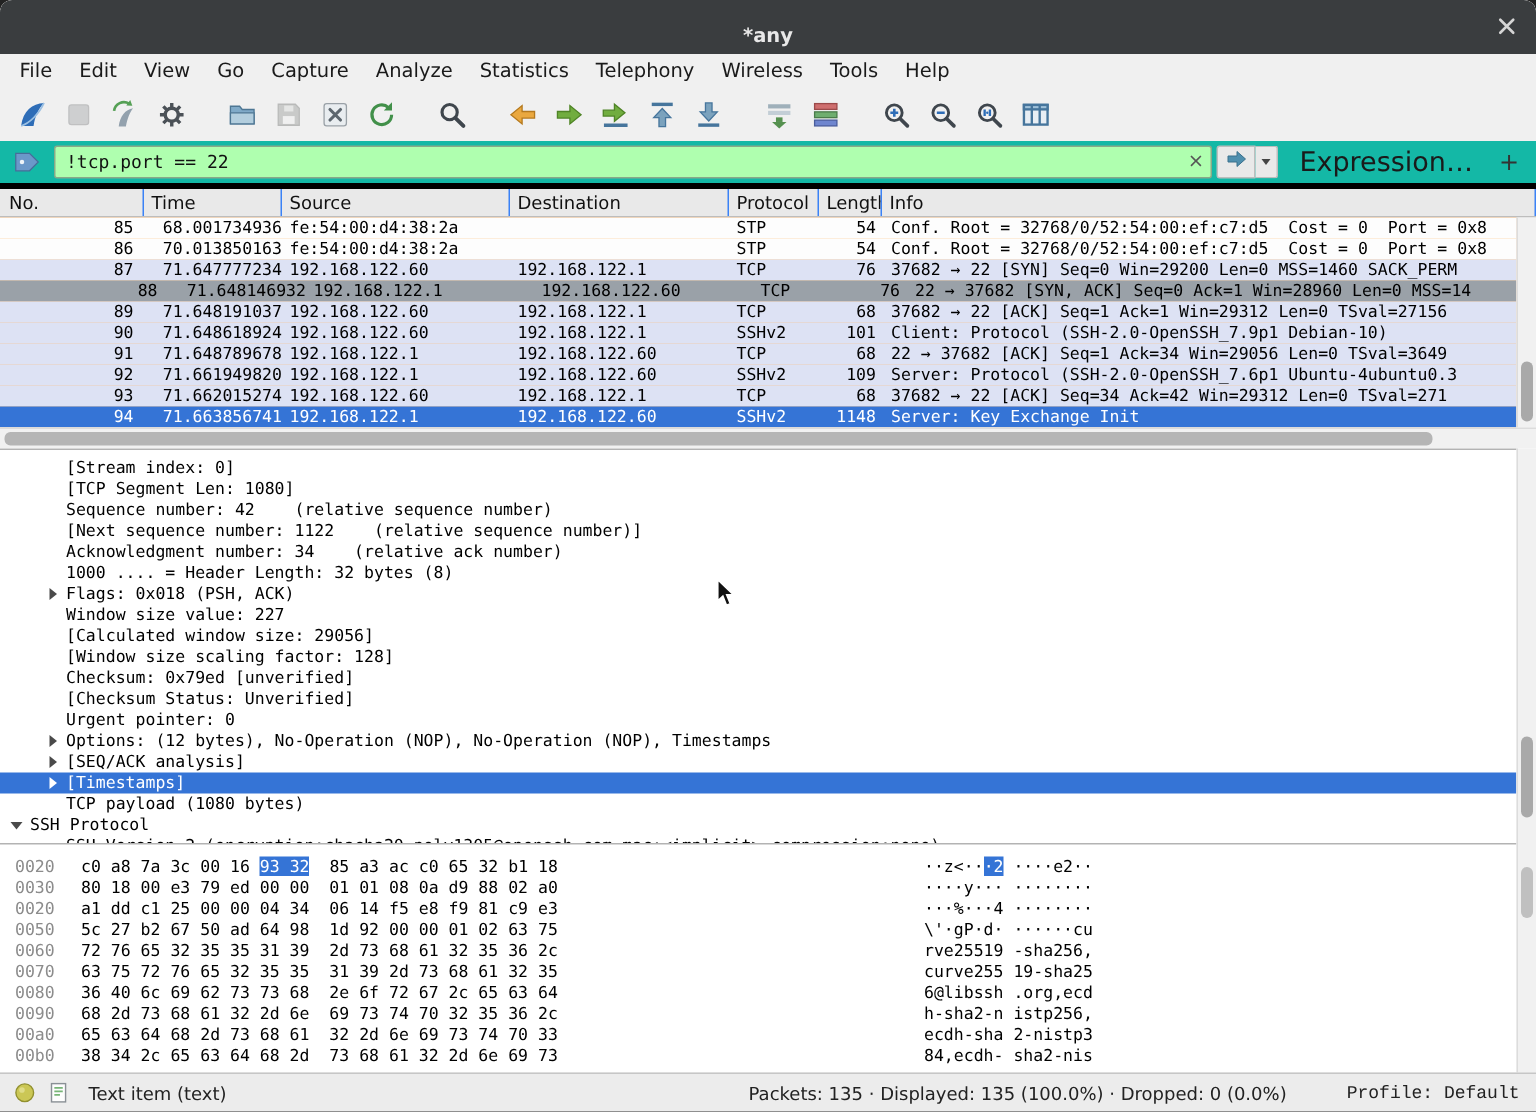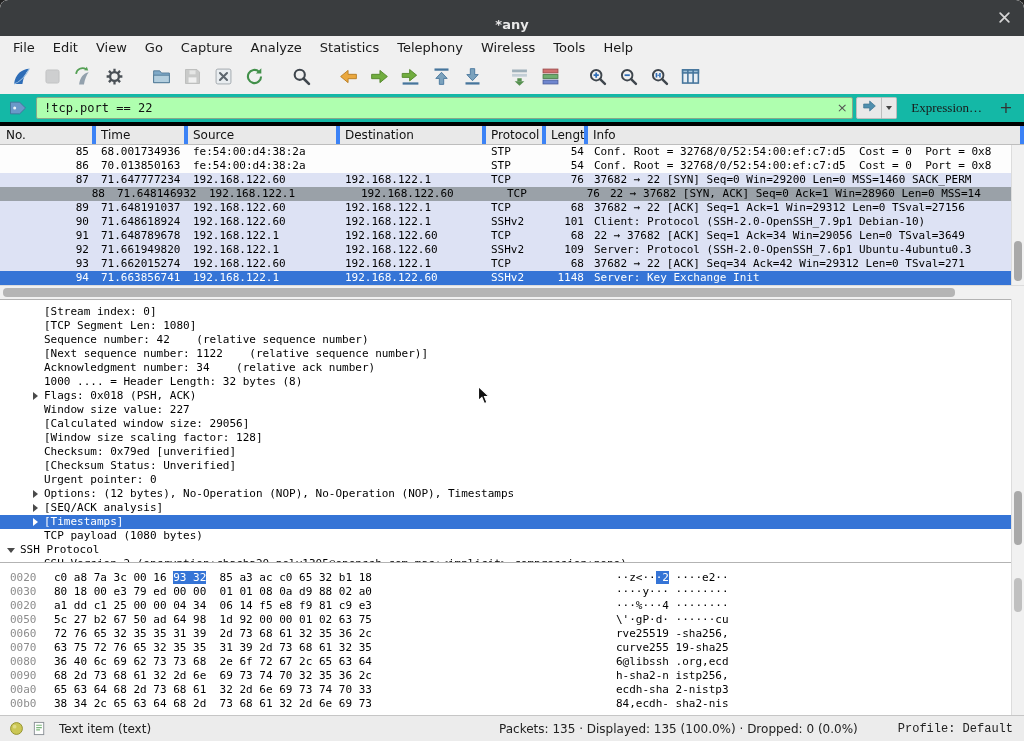--- a/index.html
+++ b/index.html
@@ -32,43 +32,43 @@
                border-radius:2px;display:flex;align-items:center;}
   .finput{flex:1;background:transparent;border:none;outline:none;
           font:12px "DejaVu Sans Mono","Liberation Mono",monospace;color:#111;padding:0 0 0 7px;}
   .fclear{width:20px;text-align:center;color:#555;font-size:13px;line-height:20px;}
   .fapply{width:26px;height:22px;margin-left:3px;display:flex;align-items:center;justify-content:center;
           background:#e9e9e9;border:1px solid #bdbdbd;border-radius:2px 0 0 2px;}
   .fapply svg{width:16px;height:16px;}
   .fcaret{width:15px;height:22px;background:#e9e9e9;border:1px solid #bdbdbd;border-left:none;
           border-radius:0 2px 2px 0;display:flex;align-items:center;justify-content:center;}
   .fcaret::before{content:"";border-top:4px solid #444;border-left:3.5px solid transparent;border-right:3.5px solid transparent;}
-  .fexpr{margin:0 12px 0 14px;font-size:13px;color:#1a1a1a;white-space:nowrap;font-family:Liberation Serif, serif;}
+  .fexpr{margin:0 12px 0 14px;font-size:18px;color:#1a1a1a;white-space:nowrap;}
   .fadd{width:20px;height:22px;font-size:16px;color:#333;text-align:center;line-height:21px;margin-left:2px;}
   
   .plheader{position:absolute;top:126px;left:0;right:0;height:19px;background:#e9e9e9;
             border-bottom:1px solid #bdbdbd;display:flex;font-size:12px;color:#111;}
-  .hc{display:inline-block;height:18px;line-height:18px;padding-left:5px;border-right:4px solid #3b82f6;
+  .hc{display:inline-block;height:18px;line-height:18px;padding-left:5px;border-right:1px solid #3b82f6;
       overflow:hidden;white-space:nowrap;}
   .hc.no{width:96px;padding-left:6px;}
   .hc.time{width:92px;}
   .hc.src{width:152px;}
   .hc.dst{width:146px;}
   .hc.proto{width:60px;}
   .hc.len{width:42px;}
   .hc.info{flex:1;}
   .plrows{position:absolute;top:145px;left:0;right:13px;height:140px;overflow:hidden;background:#fdba74;}
   .prow{display:flex;height:14px;font:11px/14px "DejaVu Sans Mono","Liberation Mono",monospace;color:#000;}
   .prow.stp{background:#fdfdfd;}
   .prow.tcp{background:var(--tcprow,#dde2f4);}
   .prow.gray{background:var(--grayrow,#9aa1a8);padding-left:16px;}
   .prow.selected{background:var(--sel,#3574d6);color:#fff;}
   .pc{display:inline-block;overflow:hidden;white-space:pre;height:14px;}
   .pc.no{width:96px;text-align:right;padding-right:7px;}
-  .pc.time{width:92px;padding-left:5px;}
+  .pc.time{width:92px;padding-left:5px;text-align:right;}
   .pc.src{width:152px;padding-left:5px;}
   .pc.dst{width:146px;padding-left:5px;}
   .pc.proto{width:60px;padding-left:5px;}
   .pc.len{width:42px;text-align:right;padding-right:4px;}
   .pc.info{flex:1;padding-left:6px;}
   
   .vscroll{position:absolute;right:0;width:13px;background:#f1f1f1;border-left:1px solid #dcdcdc;}
   .vthumb{position:absolute;left:2px;right:2px;background:#a9a9a9;border-radius:4px;}
   .hscroll{position:absolute;top:285px;left:0;right:0;height:14px;background:#f1f1f1;border-top:1px solid #dcdcdc;}
   .hthumb{position:absolute;top:2px;height:9px;left:3px;width:952px;background:#b5b5b5;border-radius:4px;}

